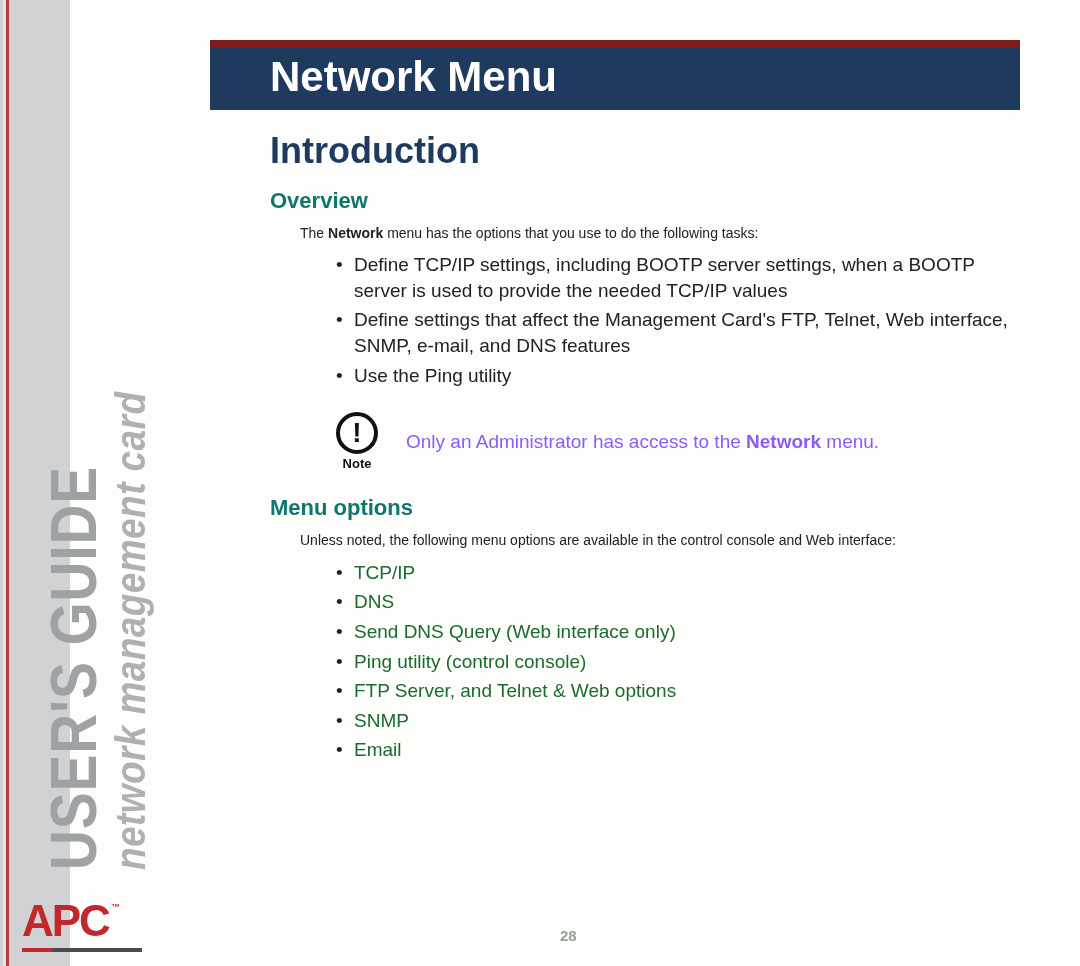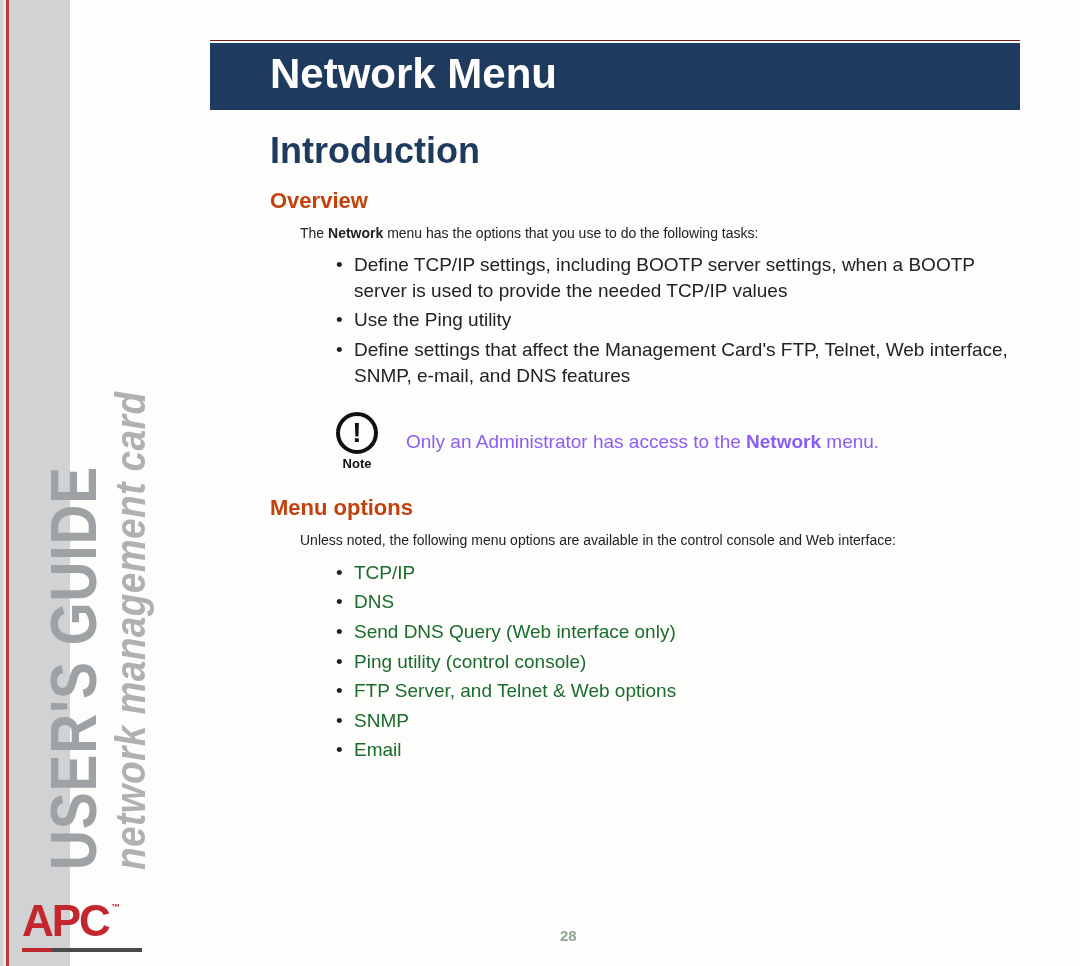--- a/index.html
+++ b/index.html
@@ -10,26 +10,26 @@
   .sidebar::before { content: ""; position: absolute; left: 3px; top: 0; width: 3px; height: 966px; background: #e6e7e8; }
   .sidebar-text-wrap { position: absolute; left: 36px; top: 225px; width: 700px; height: 150px; transform: rotate(-90deg); transform-origin: left top; display: flex; flex-direction: column; align-items: flex-start; }
   .sidebar-title { font-size: 65px; font-weight: 600; letter-spacing: 1px; color: #9fa2a5; font-family: "Arial Narrow", Arial, sans-serif; transform: scaleX(0.85); transform-origin: left center; white-space: nowrap; }
   .sidebar-sub { font-size: 42px; font-weight: 700; font-style: italic; color: #aeb0b2; font-family: "Arial Narrow", Arial, sans-serif; transform: scaleX(0.88); transform-origin: left center; margin-top: -4px; white-space: nowrap; letter-spacing: 0.5px; }
   .logo-wrap { position: absolute; left: 22px; bottom: 20px; }
   .logo { font-family: Arial, sans-serif; font-size: 44px; font-weight: 900; color: #c1272d; letter-spacing: -2px; position: relative; }
   .logo-bar { position: absolute; bottom: -6px; left: 0; height: 4px; display: flex; width: 120px; }
   .logo-bar span:first-child { width: 30px; height: 4px; background: #c1272d; }
   .logo-bar span:last-child { flex: 1; height: 4px; background: #4a4a4a; }
   .tm { font-size: 9px; vertical-align: top; position: relative; top: 6px; left: 2px; }
-  .header-bar { position: absolute; left: 210px; top: 40px; right: 60px; height: 70px; border-top: 1px solid #7f1d1d; border-bottom: 3px solid #1e3a5f; display: flex; align-items: center; }
+  .header-bar { position: absolute; left: 210px; top: 40px; right: 60px; height: 70px; border-top: 7px solid #7f1d1d; border-bottom: 3px solid #1e3a5f; display: flex; align-items: center; }
   .header-title { position: relative; z-index: 2; color: #fff; font-size: 42px; font-weight: 600; margin-left: 60px; font-family: "Trebuchet MS", Arial, sans-serif; letter-spacing: 0px; }
   .header-bg { position: absolute; left: 210px; top: 43px; right: 60px; height: 64px; background: #1e3a5f; }
   .content { position: absolute; left: 270px; top: 130px; right: 70px; }
   .h1 { color: #1e3a5f; font-size: 36px; font-weight: 600; font-family: "Trebuchet MS", Arial, sans-serif; margin-bottom: 16px; }
-  .h2 { color: #c2410c; font-size: 22px; font-weight: 600; font-family: "Trebuchet MS", Arial, sans-serif; margin-bottom: 10px; }
+  .h2 { color: #0f766e; font-size: 22px; font-weight: 600; font-family: "Trebuchet MS", Arial, sans-serif; margin-bottom: 10px; }
   .body-p { color: #222; font-size: 14px; line-height: 1.3; margin-left: 30px; margin-bottom: 10px; }
   .body-p strong { font-weight: 700; }
   ul.bullets { list-style: none; margin-left: 66px; margin-bottom: 14px; }
   ul.bullets li { position: relative; color: #222; font-size: 19px; line-height: 1.35; padding-left: 18px; margin-bottom: 4px; }
   ul.bullets li::before { content: "•"; position: absolute; left: 0; top: 0; color: #222; }
   ul.links li a { color: #1a6b2e; text-decoration: none; }
   .note-row { display: flex; align-items: center; margin-left: 66px; margin-top: 24px; margin-bottom: 24px; gap: 28px; }
   .note-icon-wrap { display: flex; flex-direction: column; align-items: center; }
   .note-icon { width: 42px; height: 42px; border: 4px solid #111; border-radius: 50%; display: flex; align-items: center; justify-content: center; font-size: 28px; font-weight: 900; color: #111; }
   .note-label { font-size: 13px; font-weight: 700; color: #111; margin-top: 2px; }
@@ -63,22 +63,22 @@
 
   <div class="content">
     <div class="h1">Introduction</div>
 
     <div class="h2">Overview</div>
     <p class="body-p">
       <span>The </span><strong>Network</strong><span> menu has the options that you use to do the following tasks:</span>
     </p>
     <ul class="bullets">
       <li>Define TCP/IP settings, including BOOTP server settings, when a BOOTP server is used to provide the needed TCP/IP values</li>
+      <li>Define settings that affect the Management Card's FTP, Telnet, Web interface, SNMP, e-mail, and DNS features</li>
       <li>Use the Ping utility</li>
-      <li>Define settings that affect the Management Card's FTP, Telnet, Web interface, SNMP, e-mail, and DNS features</li>
     </ul>
 
     <div class="note-row">
       <div class="note-icon-wrap">
         <div class="note-icon">!</div>
         <div class="note-label">Note</div>
       </div>
       <div class="note-text">
         <span>Only an Administrator has access to the </span><strong>Network</strong><span> menu.</span>
       </div>

